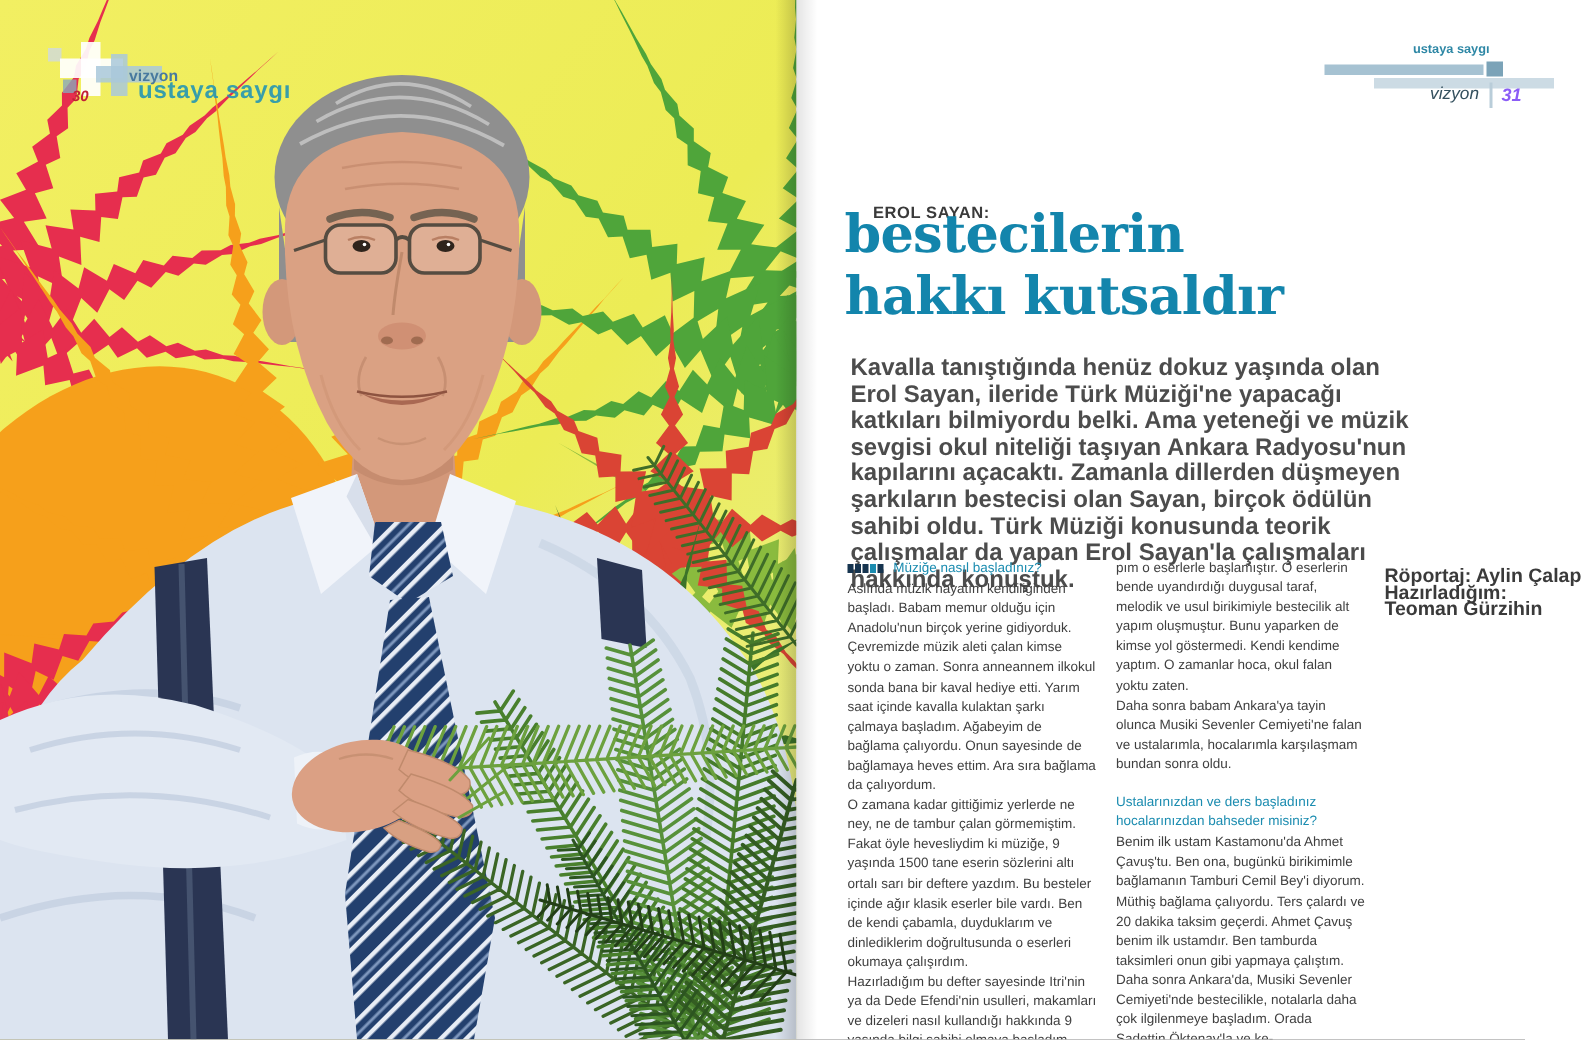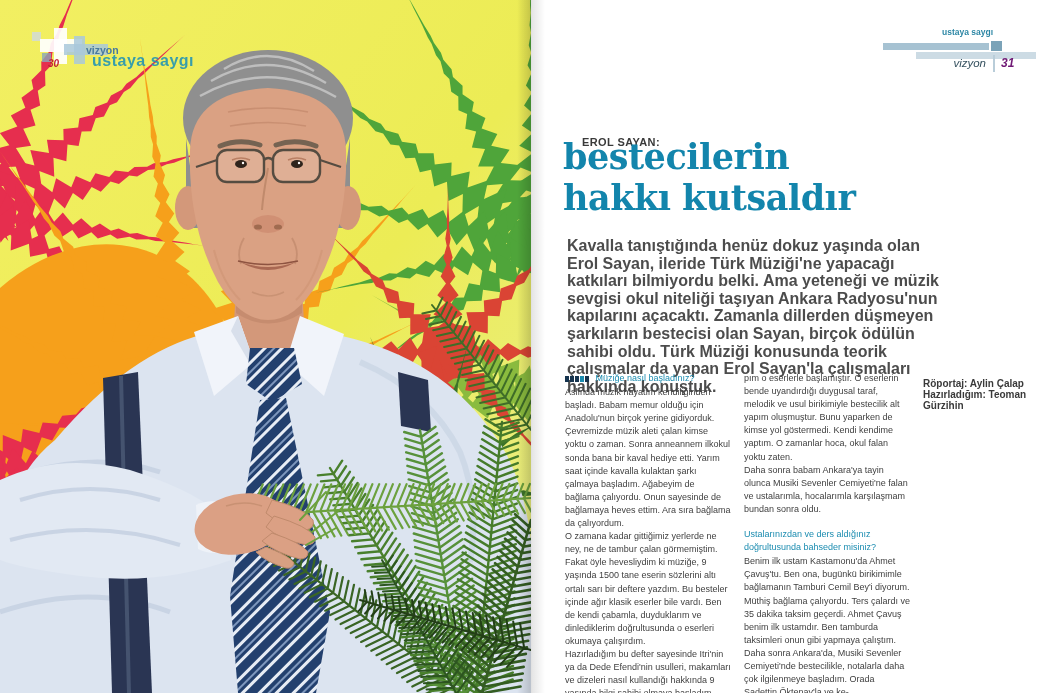--- a/index.html
+++ b/index.html
@@ -14,34 +14,34 @@
   .fold{position:absolute;left:517px;top:0;width:28px;height:693px;pointer-events:none;z-index:6;
         background:linear-gradient(to right,rgba(0,0,0,0) 0%,rgba(0,0,0,.16) 47%,rgba(0,0,0,.10) 53%,rgba(0,0,0,0) 100%);}
   
   .hdr-section{position:absolute;top:27px;right:69px;font-size:8.5px;font-weight:bold;}
   .hdr-bar1{position:absolute;top:43px;left:352px;width:106px;height:7px;}
   .hdr-sq{position:absolute;top:41px;left:460px;width:11px;height:10px;}
   .hdr-bar2{position:absolute;top:52px;left:385px;width:120px;height:7px;}
   .hdr-mag{position:absolute;top:57px;left:404px;width:51px;text-align:right;font-size:11.5px;
            font-style:italic;color:#34505e;}
   .hdr-vline{position:absolute;top:55px;left:462px;width:2px;height:17px;background:#b9cdd9;}
-  .hdr-page{position:absolute;top:56px;left:470px;font-size:12px;font-weight:bold;font-style:italic;color:#701a75;}
+  .hdr-page{position:absolute;top:56px;left:470px;font-size:12px;font-weight:bold;font-style:italic;color:#8b5cf6;}
   .kicker{position:absolute;left:34px;top:136px;font-size:11px;font-weight:bold;color:#3a3a3a;letter-spacing:.4px;padding-left:17px;}
   .title{position:absolute;left:32px;top:136px;font-family:"DejaVu Serif",serif;font-weight:bold;
          font-size:35px;line-height:41px;letter-spacing:-0.5px;}
   .intro{position:absolute;left:36px;top:237px;width:376px;font-size:16px;font-weight:bold;
          line-height:17.6px;color:#4c4c4c;}
   .cols{position:absolute;left:34px;top:372px;width:346px;display:flex;gap:13px;}
   .col{width:166px;font-size:9px;line-height:13.1px;color:#3f3f3f;}
   .col p{margin:0;}
   .q-head{font-size:9px;font-weight:normal;line-height:13.1px;margin:0 0 1px 0;}
   .q-head.second{margin-top:12px;}
   .sqr{display:inline-block;width:4px;height:6px;margin-right:1px;vertical-align:-1px;}
   .sqr-gap{margin-right:4px;}
-  .byline{position:absolute;left:392px;top:378px;width:134px;font-size:10px;font-weight:bold;
+  .byline{position:absolute;left:392px;top:378px;width:134px;font-size:13px;font-weight:bold;
           line-height:11px;color:#3a3a3a;}
 </style>
 </head>
 <body>
 
 <div class="spread">
 
   <div class="photo-page">
     <svg id="scene" width="531" height="693" viewBox="0 0 531 693">
       <defs>
@@ -222,22 +222,22 @@
           <span><span class="sqr" style="background: rgb(22, 52, 79);"></span><span class="sqr" style="background: rgb(22, 52, 79);"></span><span class="sqr" style="background: rgb(22, 52, 79);"></span><span class="sqr" style="background: rgb(27, 140, 176);"></span><span class="sqr sqr-gap" style="background: rgb(22, 52, 79);"></span></span>
           <span>Müziğe nasıl başladınız?</span>
         </div>
         <p>Aslında müzik hayatım kendiliğinden başladı. Babam memur olduğu için Anadolu'nun birçok yerine gidiyorduk. Çevremizde müzik aleti çalan kimse yoktu o zaman. Sonra anneannem ilkokul sonda bana bir kaval hediye etti. Yarım saat içinde kavalla kulaktan şarkı çalmaya başladım. Ağabeyim de bağlama çalıyordu. Onun sayesinde de bağlamaya heves ettim. Ara sıra bağlama da çalıyordum.</p>
         <p>O zamana kadar gittiğimiz yerlerde ne ney, ne de tambur çalan görmemiştim. Fakat öyle hevesliydim ki müziğe, 9 yaşında 1500 tane eserin sözlerini altı ortalı sarı bir deftere yazdım. Bu besteler içinde ağır klasik eserler bile vardı. Ben de kendi çabamla, duyduklarım ve dinlediklerim doğrultusunda o eserleri okumaya çalışırdım.</p>
         <p>Hazırladığım bu defter sayesinde Itri'nin ya da Dede Efendi'nin usulleri, makamları ve dizeleri nasıl kullandığı hakkında 9 yaşında bilgi sahibi olmaya başladım. Bana göre bestecilik alt ya-</p>
       </div>
       <div class="col">
         <p>pım o eserlerle başlamıştır. O eserlerin bende uyandırdığı duygusal taraf, melodik ve usul birikimiyle bestecilik alt yapım oluşmuştur. Bunu yaparken de kimse yol göstermedi. Kendi kendime yaptım. O zamanlar hoca, okul falan yoktu zaten.</p>
         <p>Daha sonra babam Ankara'ya tayin olunca Musiki Sevenler Cemiyeti'ne falan ve ustalarımla, hocalarımla karşılaşmam bundan sonra oldu.</p>
-        <div class="q-head second" style="color: rgb(27, 140, 176);">Ustalarınızdan ve ders aldığınız doğrultusunda bahseder misiniz?</div>
-        <p>Benim ilk ustam Kastamonu'da Ahmet Çavuş'tu. Ben ona, bugünkü birikimimle bağlamanın Tamburi Cemil Bey'i diyorum. Müthiş bağlama çalıyordu. Ters çalardı ve 35 dakika taksim geçerdi. Ahmet Çavuş benim ilk ustamdır. Ben tamburda taksimleri onun gibi yapmaya çalıştım.</p>
+        <div class="q-head second" style="color: rgb(27, 140, 176);">Ustalarınızdan ve ders başladınız hocalarınızdan bahseder misiniz?</div>
+        <p>Benim ilk ustam Kastamonu'da Ahmet Çavuş'tu. Ben ona, bugünkü birikimimle bağlamanın Tamburi Cemil Bey'i diyorum. Müthiş bağlama çalıyordu. Ters çalardı ve 20 dakika taksim geçerdi. Ahmet Çavuş benim ilk ustamdır. Ben tamburda taksimleri onun gibi yapmaya çalıştım.</p>
         <p>Daha sonra Ankara'da, Musiki Sevenler Cemiyeti'nde bestecilikle, notalarla daha çok ilgilenmeye başladım. Orada Sadettin Öktenay'la ve ke-</p>
       </div>
     </div>
 
     <div class="byline">
       <div>Röportaj: Aylin Çalap</div>
       <div>Hazırladığım: Teoman Gürzihin</div>
     </div>
   </div>
 

